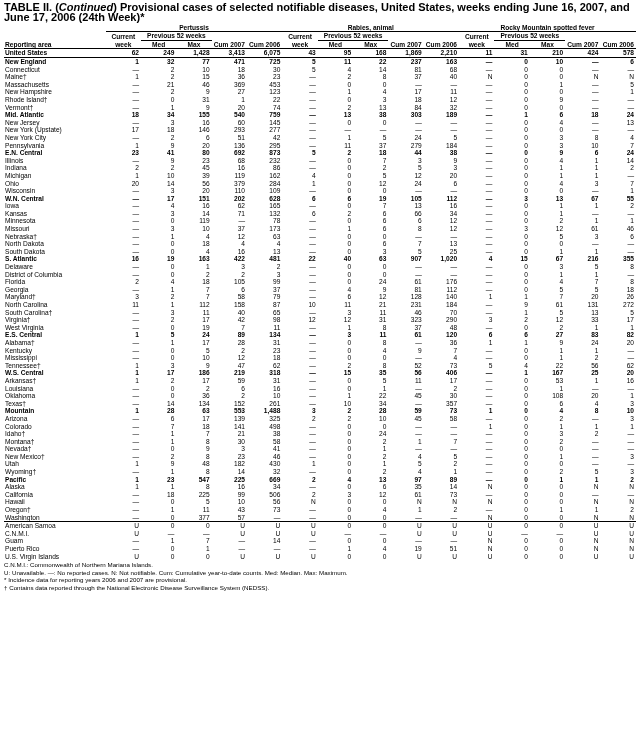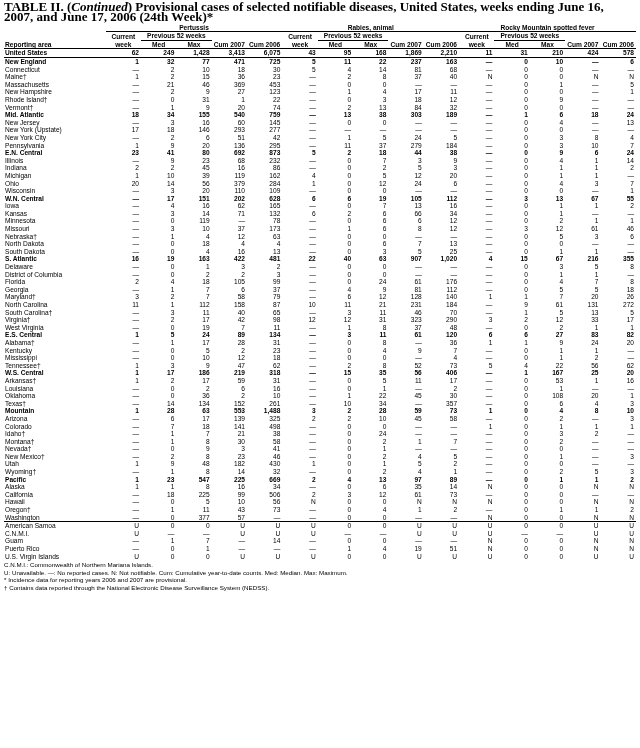--- a/index.html
+++ b/index.html
@@ -1,18 +1,18 @@
 <!DOCTYPE html>
 <html><head>
 <meta charset="utf-8">
 <style>
   html,body{margin:0;padding:0;background:#fff;}
   body{width:640px;height:748px;font-family:"Liberation Sans",sans-serif;color:#000;}
   #page{width:640px;height:748px;position:relative;overflow:hidden;padding:0;box-sizing:border-box;}
-  .title{font-size:13px;line-height:10px;padding:2px 4px 0 4px;font-weight:bold;font-family:Liberation Serif, serif;}
+  .title{font-size:11px;line-height:10px;padding:2px 4px 0 4px;font-weight:bold;}
   .title .ital{font-style:italic;font-weight:bold;}
   table{border-collapse:collapse;width:632px;margin:2px 4px 0 4px;table-layout:fixed;}
   td,th{font-size:6.6px;line-height:7.4px;padding:0;margin:0;vertical-align:bottom;font-weight:normal;}
   th{font-weight:bold;text-align:center;}
   .area{text-align:left;padding-left:1px;}
   .num{text-align:right;padding-right:2px;}
   .grp{font-weight:bold;}
   .rowtitle{font-weight:bold;text-align:left;padding-left:1px;}
   .hr-top td{border-top:1px solid #000;}
   .hr-bot td{border-bottom:1px solid #000;}

